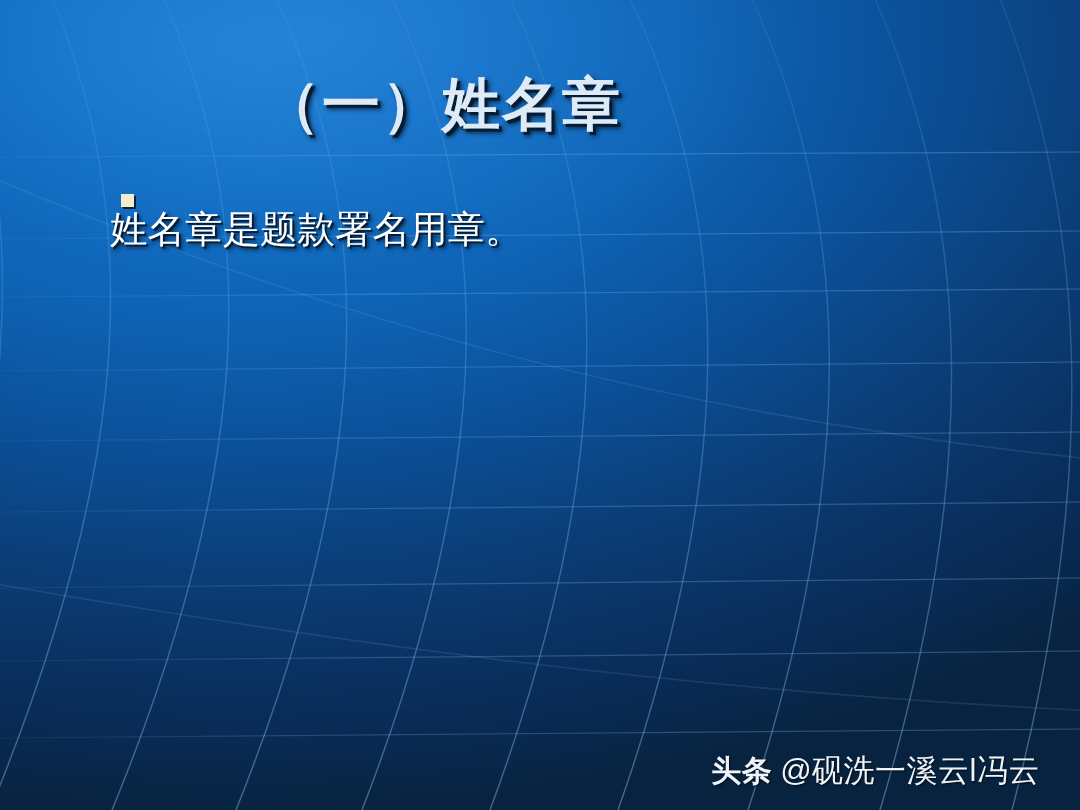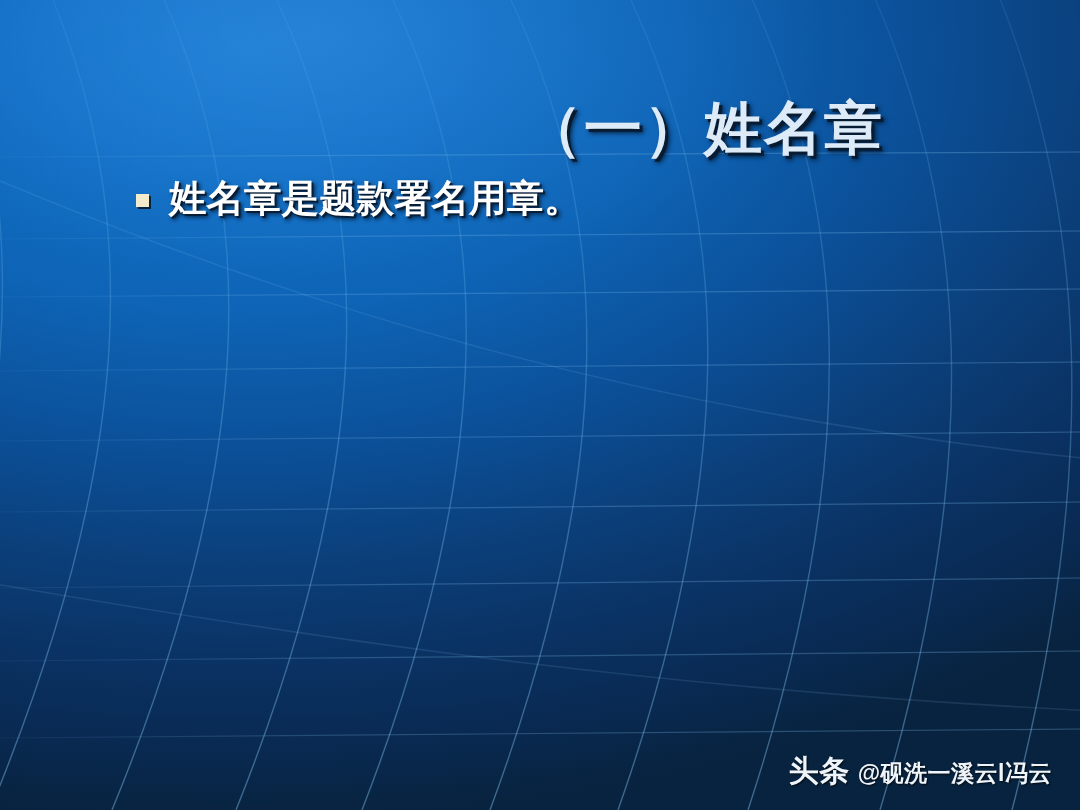--- a/index.html
+++ b/index.html
@@ -30,24 +30,24 @@
   .bg-sheen {
     position: absolute;
     inset: 0;
     pointer-events: none;
     background: radial-gradient(65% 42% at 30% 4%, rgba(90,175,255,0.22) 0%, rgba(90,175,255,0.07) 45%, rgba(0,0,0,0) 72%);
   }
 
   
   .title {
     position: absolute;
-    top: 60px;
+    top: 36px;
     left: 0;
     width: 884px;
-    text-align: right;
+    text-align: center;
     color: #DDEAF7;
     font-size: 58px;
     line-height: 1.05;
     font-weight: 700;
     letter-spacing: 2px;
     text-shadow:
       3px 3px 0 #071C33,
       4px 4px 5px rgba(2,12,26,0.85);
     white-space: nowrap;
   }
@@ -57,29 +57,30 @@
     position: absolute;
     left: 56px;
     top: 176px;
     width: 968px;
   }
 
   .para {
     color: #FFFFFF;
     font-size: 37.5px;
     line-height: 46px;
-    font-weight: 700;
+    font-weight: 400;
     text-align: justify;
     text-justify: inter-ideograph;
     text-shadow:
       2px 2px 0 #071E38,
       3px 3px 4px rgba(3,15,32,0.9);
-    margin: 0 0 0 15px;
+    margin: 0 0 0 0;
     padding-left: 54px;
     text-indent: -54px;
+    flex-direction: column;
   }
 
   .para.bulleted {
     position: relative;
     padding-left: 54px;
     text-indent: 0;
     display: flex;
     align-items: flex-start;
   }
 
@@ -92,38 +93,38 @@
     margin-top: 18px;
     margin-left: 11px;
     flex: 0 0 auto;
     box-shadow: 2px 2px 0 rgba(5,22,40,0.85);
   }
   .bullet-text { flex: 1 1 auto; }
 
   
   .watermark {
     position: absolute;
-    right: 28px;
+    right: 40px;
     bottom: 18px;
     display: flex;
     align-items: baseline;
     gap: 8px;
     color: #EEF4FA;
     font-family: "Liberation Sans", "DejaVu Sans", sans-serif;
     text-shadow: 1px 1px 2px rgba(0,0,0,0.75);
     white-space: nowrap;
   }
   .wm-brand {
     font-size: 30px;
     font-weight: 700;
     letter-spacing: 0.5px;
   }
   .wm-handle {
-    font-size: 23px;
-    font-weight: 700;
+    font-size: 31px;
+    font-weight: 400;
     letter-spacing: 0.5px;
     margin-top: 20px;
   }
 </style>
 </head>
 <body>
 
 <div class="slide">
 
   <div class="bg-grid">

